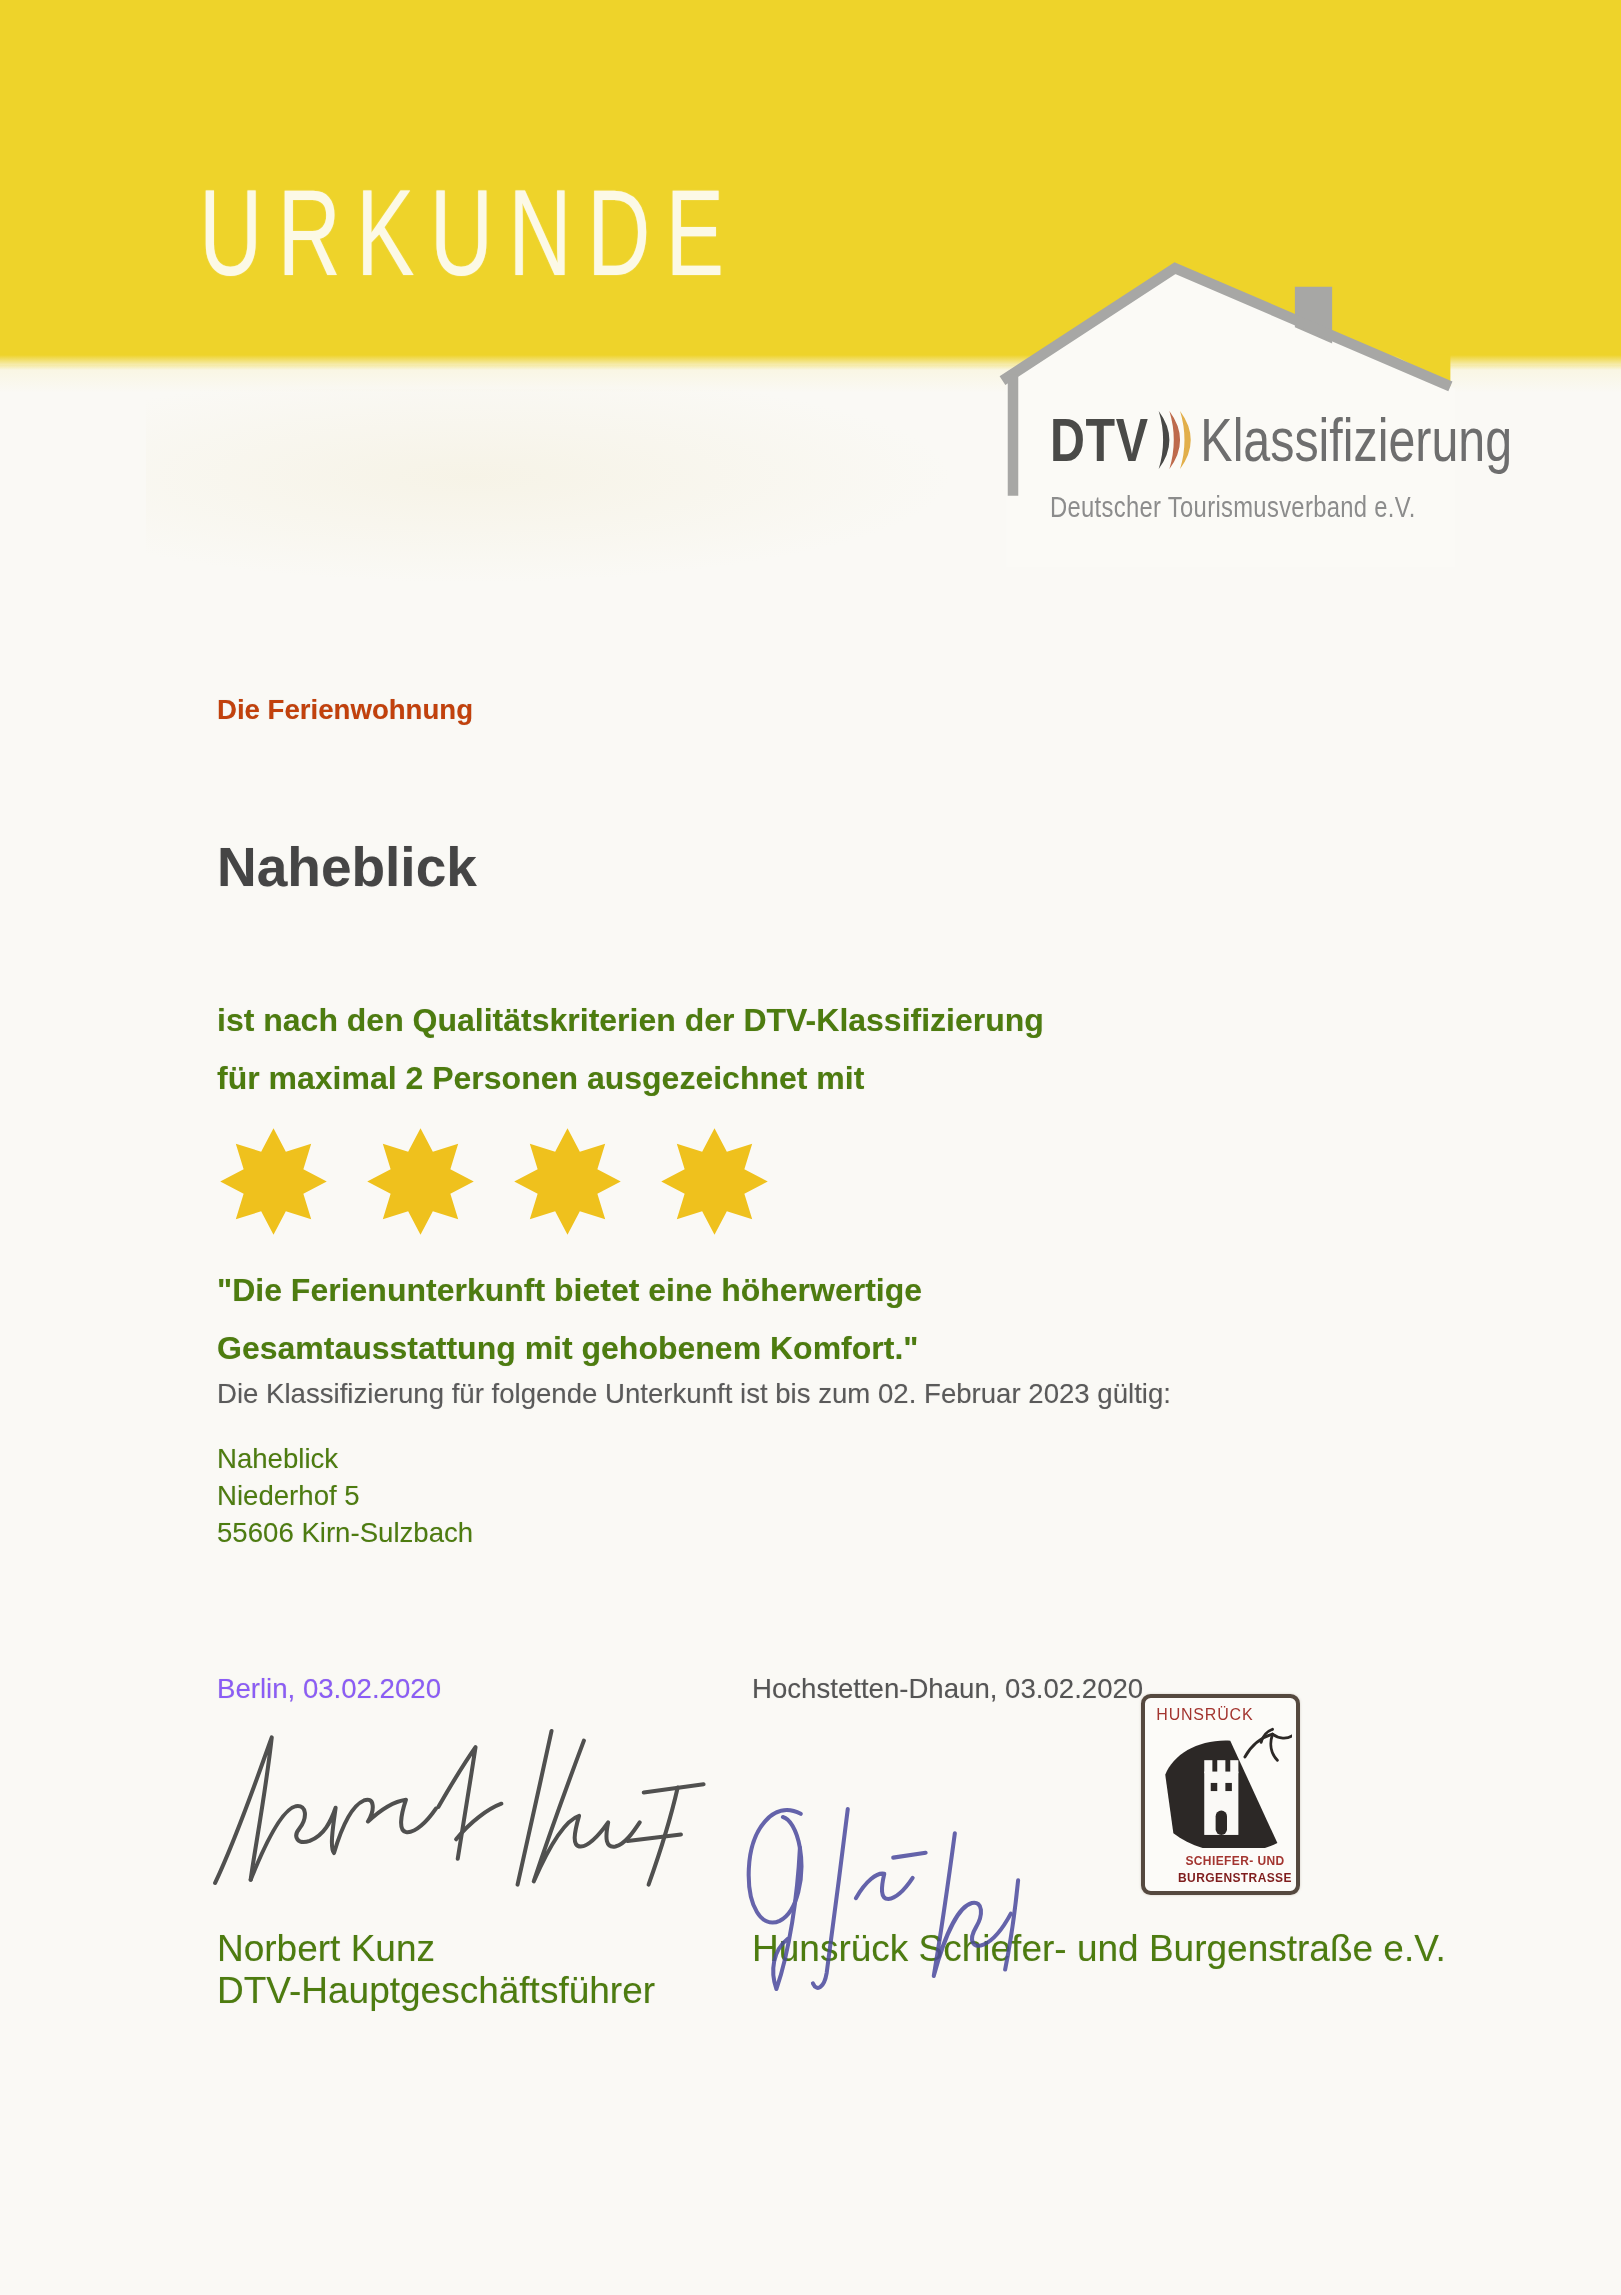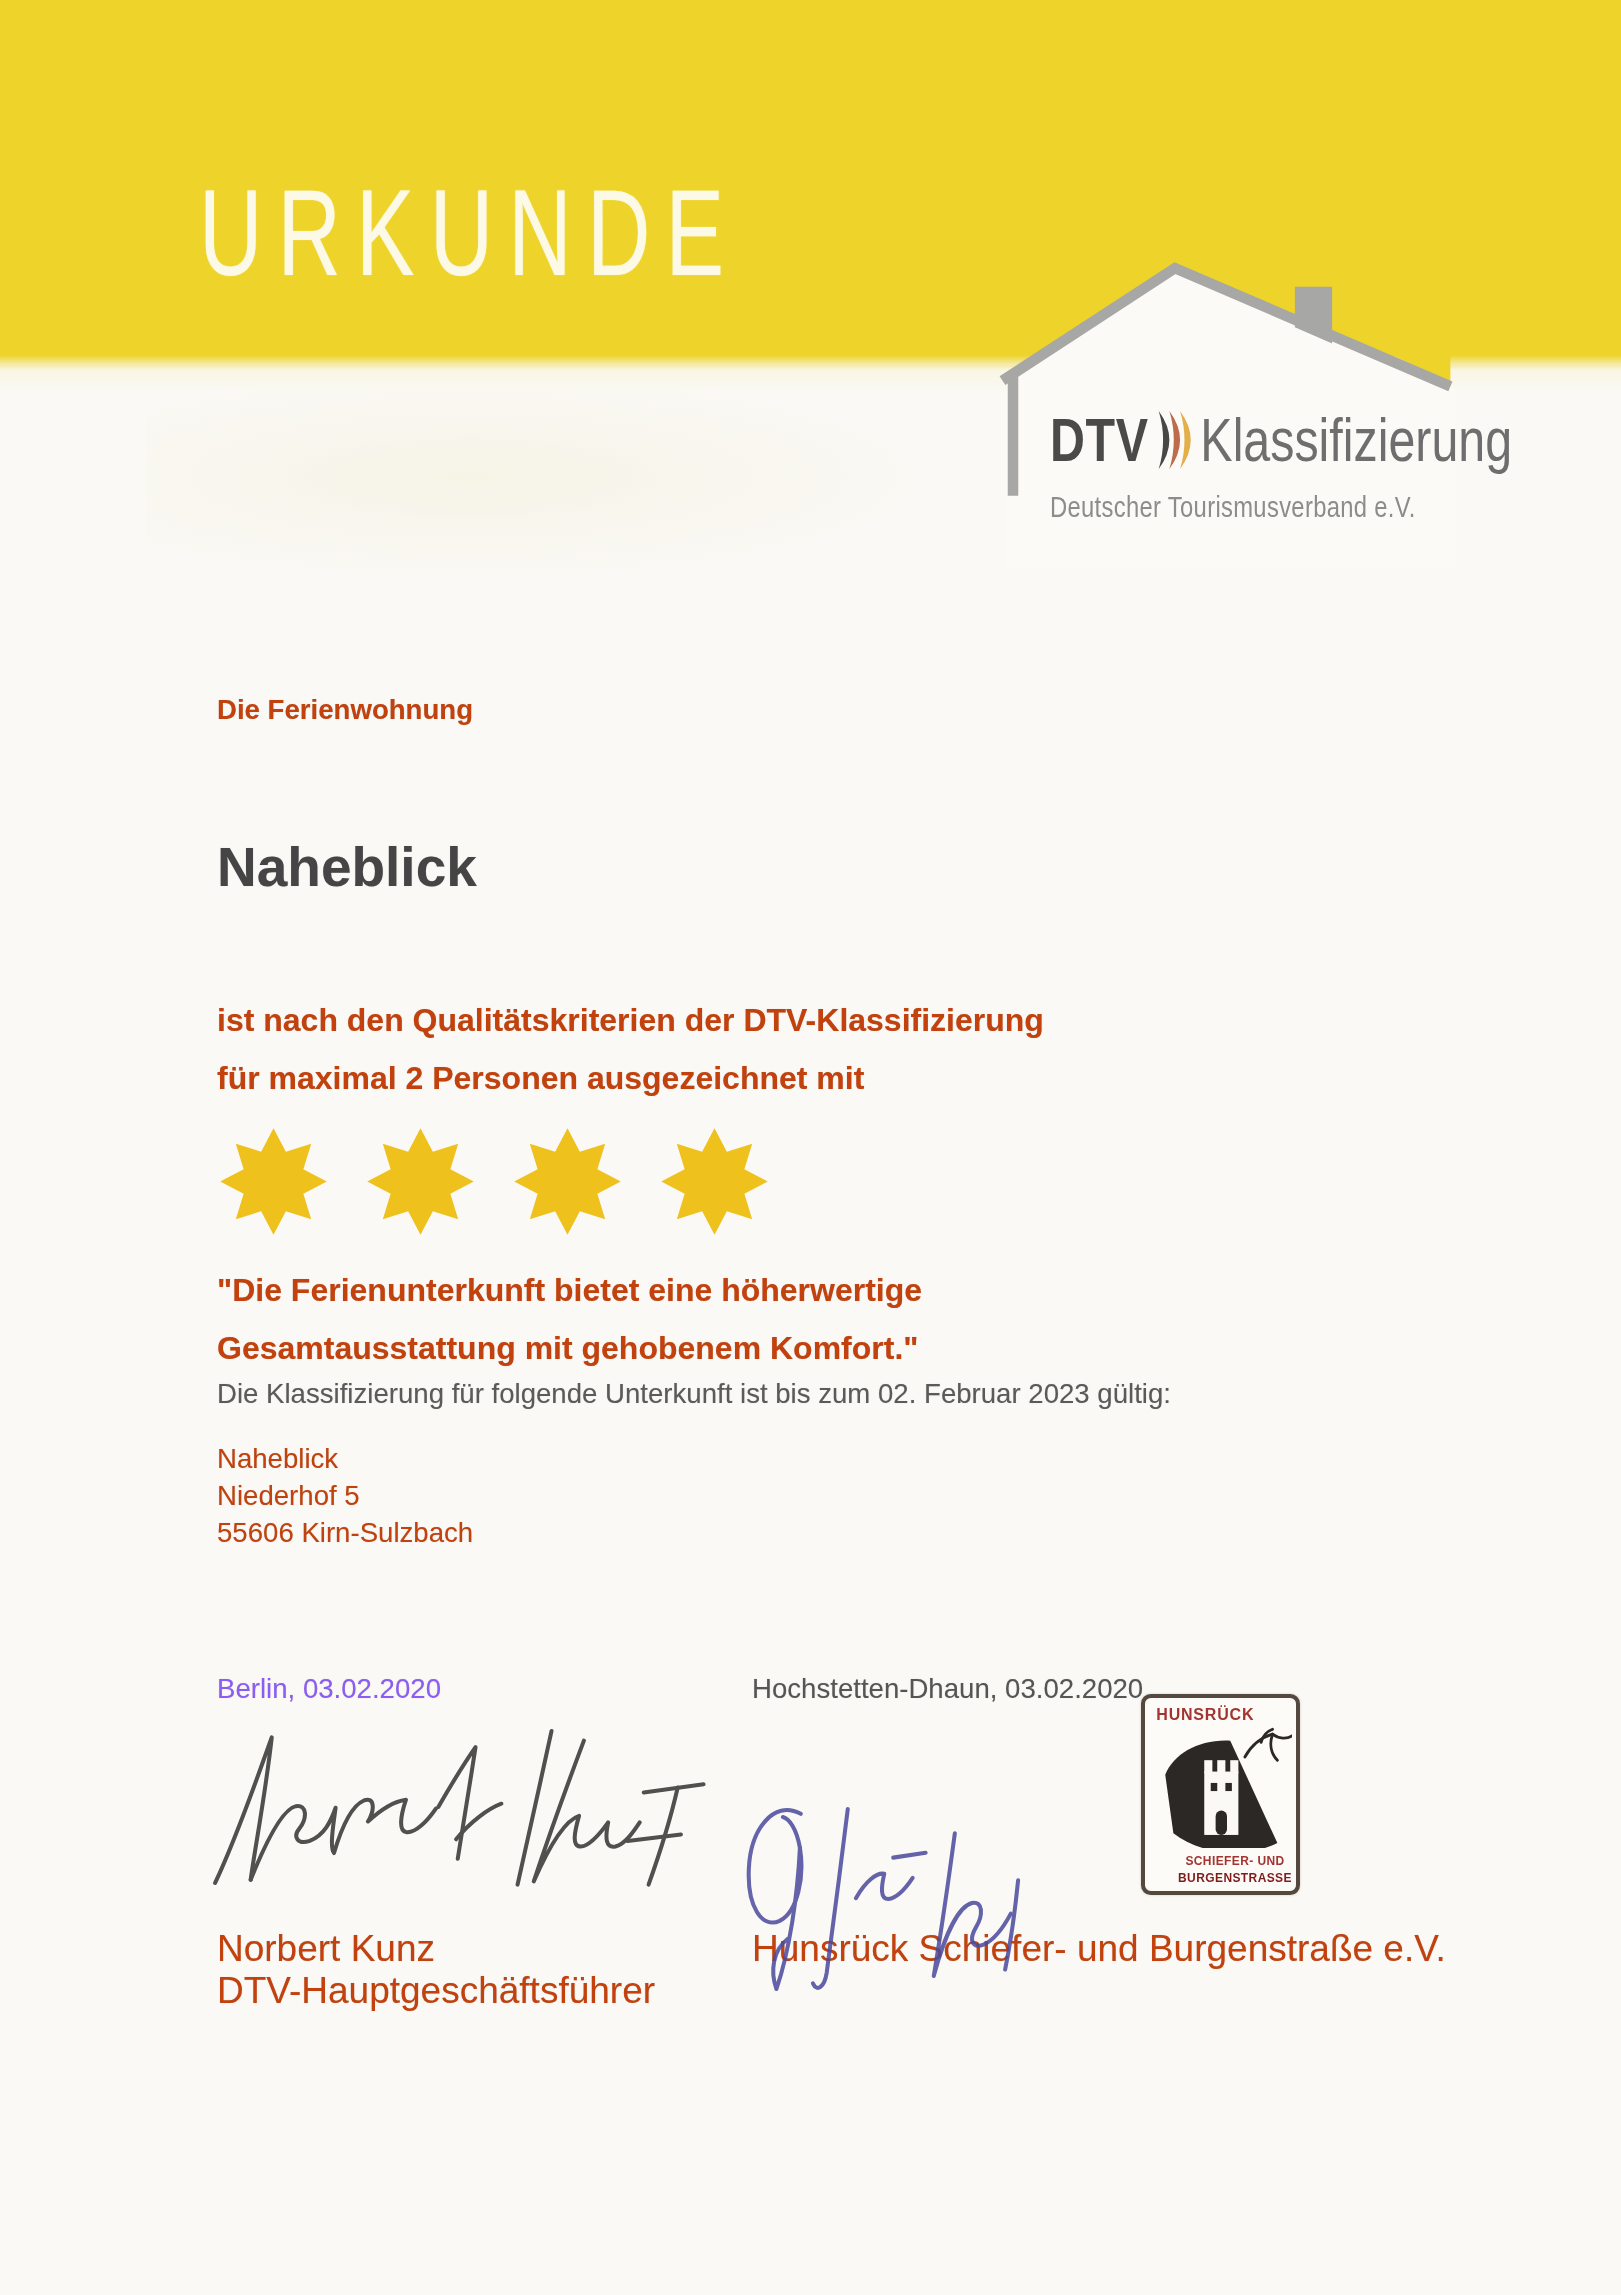--- a/index.html
+++ b/index.html
@@ -46,21 +46,21 @@
   
   .smudge-band{
     left:0;top:365px;width:1621px;height:27.6px;
     background:linear-gradient(180deg,rgba(238,211,42,.10),rgba(238,211,42,0));
   }
   .smudge-blob{
     left:146px;top:389px;width:811px;height:195px;
     background:radial-gradient(ellipse at 40% 45%,rgba(233,222,180,.22),rgba(233,222,180,0) 70%);
   }
   
-  .doc-text{color:#c2410c;text-shadow:0 0 1px rgba(90,90,90,.30);white-space:nowrap;}
+  .doc-text{color:#4d7c0f;text-shadow:0 0 1px rgba(90,90,90,.30);white-space:nowrap;}
   .intro{left:217px;top:694px;font-size:27.6px;font-weight:700;color:#c2410c;}
   .prop-name{left:217px;top:835px;font-size:55px;font-weight:700;color:#454545;}
   .award{left:217px;top:991px;font-size:32px;font-weight:700;color:#4d4d4d;line-height:58px;}
   .stars{left:217px;top:1125px;width:811px;height:113px;display:flex;gap:34px;}
   .quote{left:217px;top:1261px;font-size:32px;font-weight:700;color:#4d4d4d;line-height:58px;}
   .validity{left:217px;top:1378px;font-size:27.6px;color:#5a5a5a;}
   .address{left:217px;top:1440px;font-size:27.6px;color:#5a5a5a;line-height:37px;}
   .date-left{left:217px;top:1673px;font-size:27.6px;color:#8b5cf6;}
   .date-right{left:752px;top:1673px;font-size:27.6px;color:#555;z-index:3;}
   .sig-left{left:203px;top:1718px;width:503px;height:186px;z-index:4;}
@@ -72,21 +72,21 @@
   .seal{
     left:1141px;top:1694px;width:159px;height:201px;
     box-sizing:border-box;
     border:4px solid #55493f;border-radius:9.7px;
     background:#fcfbf8;
     z-index:2;
     box-shadow:0 0 2.4px rgba(80,60,40,.25);
   }
   .seal-title{
     position:absolute;left:11.3px;top:8px;
-    font-size:16px;font-weight:700;letter-spacing:0.8px;
+    font-size:16px;font-weight:400;letter-spacing:0.8px;
     color:#a33530;
   }
   .seal-graphic{position:absolute;left:4px;top:27.6px;width:143px;height:122px;}
   .seal-line{position:absolute;width:180px;text-align:center;font-weight:700;color:#a33530;}
   .seal-line1{top:156px;font-size:12px;letter-spacing:0.4px;}
   .seal-line2{top:173px;font-size:12px;letter-spacing:0.4px;}
 </style>
 </head>
 <body>
 

